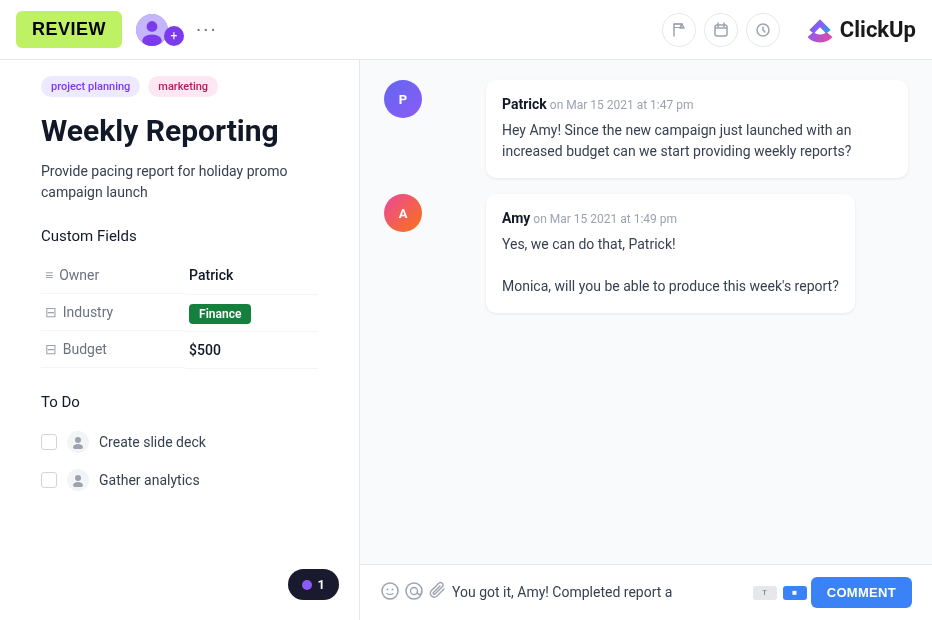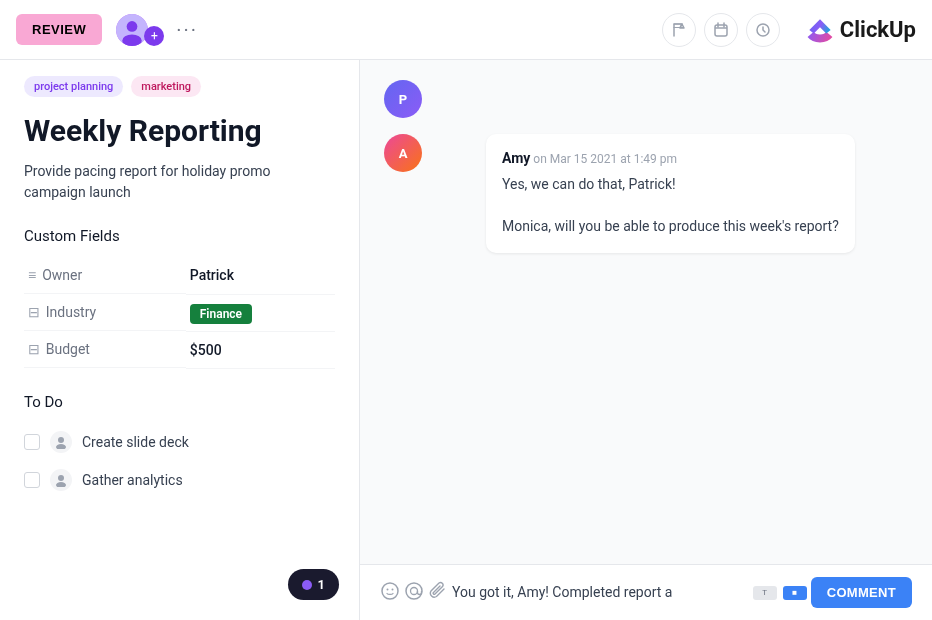--- a/index.html
+++ b/index.html
@@ -5,21 +5,21 @@
     * { box-sizing: border-box; margin: 0; padding: 0; }
     body { font-family: -apple-system, BlinkMacSystemFont, 'Segoe UI', Roboto, sans-serif; background: #fff; width: 932px; height: 620px; overflow: hidden; display: flex; flex-direction: column; }
 
     
     .header {
       display: flex; align-items: center; justify-content: space-between;
       padding: 8px 16px; border-bottom: 1px solid #e5e7eb; height: 60px;
     }
     .header-left { display: flex; align-items: center; gap: 12px; }
     .review-btn {
-      background: #f9a8d4; color: #000; font-weight: 700; font-size: 13px;
+      background: #bef264; color: #000; font-weight: 700; font-size: 18px;
       border: none; border-radius: 6px; padding: 8px 16px; cursor: pointer; letter-spacing: 0.5px;
     }
     .avatar-group { display: flex; align-items: center; }
     .avatar {
       width: 36px; height: 36px; border-radius: 50%; background: #c084fc;
       display: flex; align-items: center; justify-content: center; color: white; font-size: 13px; font-weight: 600; border: 2px solid white; overflow: hidden;
     }
     .add-avatar {
       width: 20px; height: 20px; border-radius: 50%; background: #7c3aed;
       display: flex; align-items: center; justify-content: center; color: white; font-size: 12px;
@@ -36,21 +36,21 @@
     .clickup-logo { display: flex; align-items: center; gap: 4px; margin-left: 16px; }
     .clickup-logo-icon { width: 32px; height: 32px; }
     .clickup-logo-text { font-size: 22px; font-weight: 700; color: #1a1a1a; }
 
     
     .main { display: flex; flex: 1; overflow: hidden; }
 
     
     .left-panel {
       width: 360px; min-width: 360px; border-right: 1px solid #e5e7eb;
-      padding: 16px 24px; overflow-y: auto; position: relative;
+      padding: 16px 41px; overflow-y: auto; position: relative;
     }
     .tags { display: flex; gap: 8px; margin-bottom: 16px; flex-wrap: wrap; }
     .tag {
       padding: 4px 10px; border-radius: 12px; font-size: 11px; font-weight: 500;
     }
     .tag-planning { background: #ede9fe; color: #7c3aed; }
     .tag-marketing { background: #fce7f3; color: #be185d; }
 
     .page-title { font-size: 30px; font-weight: 700; color: #111827; margin-bottom: 12px; line-height: 1.2; }
     .page-desc { font-size: 14px; color: #374151; margin-bottom: 24px; line-height: 1.5; }
@@ -263,20 +263,27 @@
       <div class="floating-dot"></div>
       <span>1</span>
     </div>
   </div>
 
   <div class="right-panel">
     <div class="comments-area">
 
       <div class="comment-wrapper">
         <div class="comment-avatar comment-avatar-patrick">P</div>
+        <div class="comment-bubble">
+          <div class="comment-meta">
+            <span class="comment-author">Patrick</span>
+            <span>on Mar 15 2021 at 1:47 pm</span>
+          </div>
+          <div class="comment-text">Hey Amy! Since the new campaign just launched with an increased budget can we start providing weekly reports?</div>
+        </div>
       </div>
 
       <div class="comment-wrapper">
         <div class="comment-avatar comment-avatar-amy">A</div>
         <div class="comment-bubble">
           <div class="comment-meta">
             <span class="comment-author">Amy</span>
             <span> on Mar 15 2021 at 1:49 pm</span>
           </div>
           <div class="comment-text">

